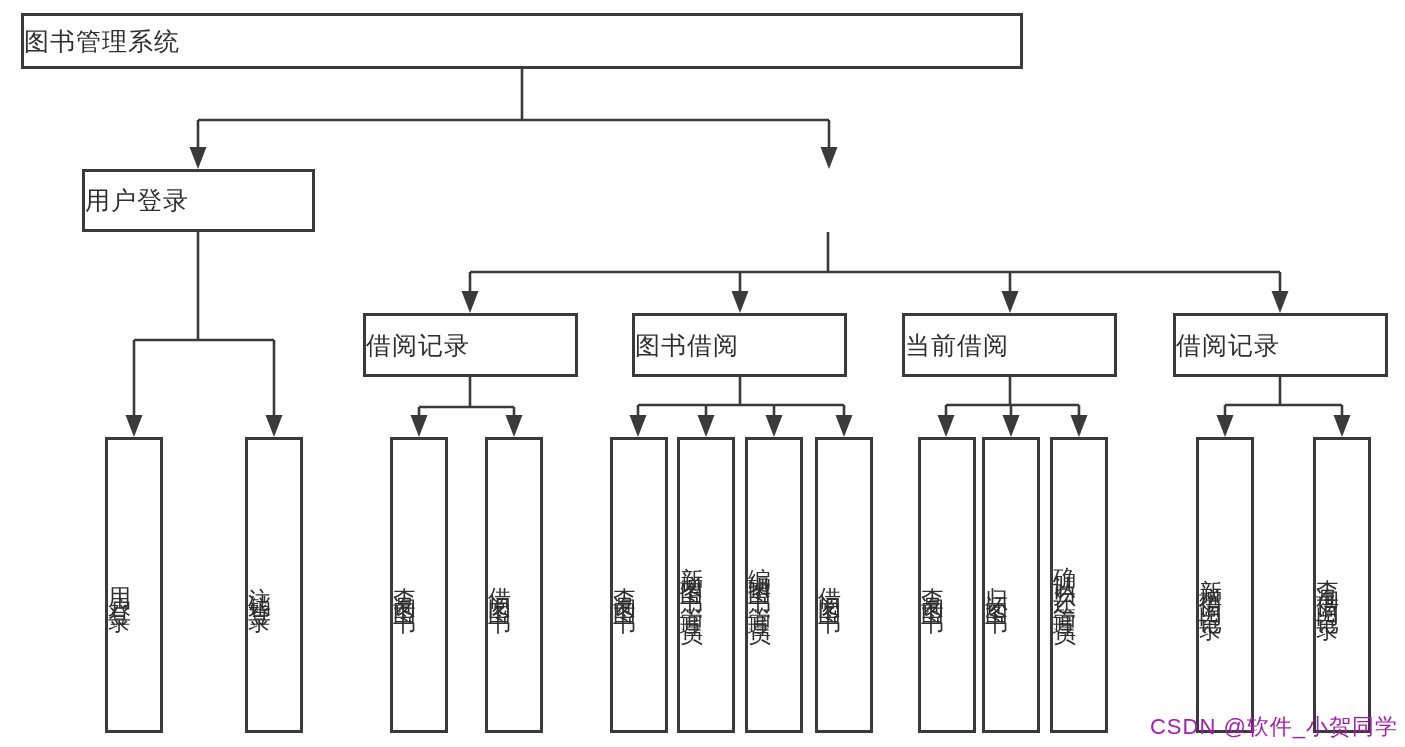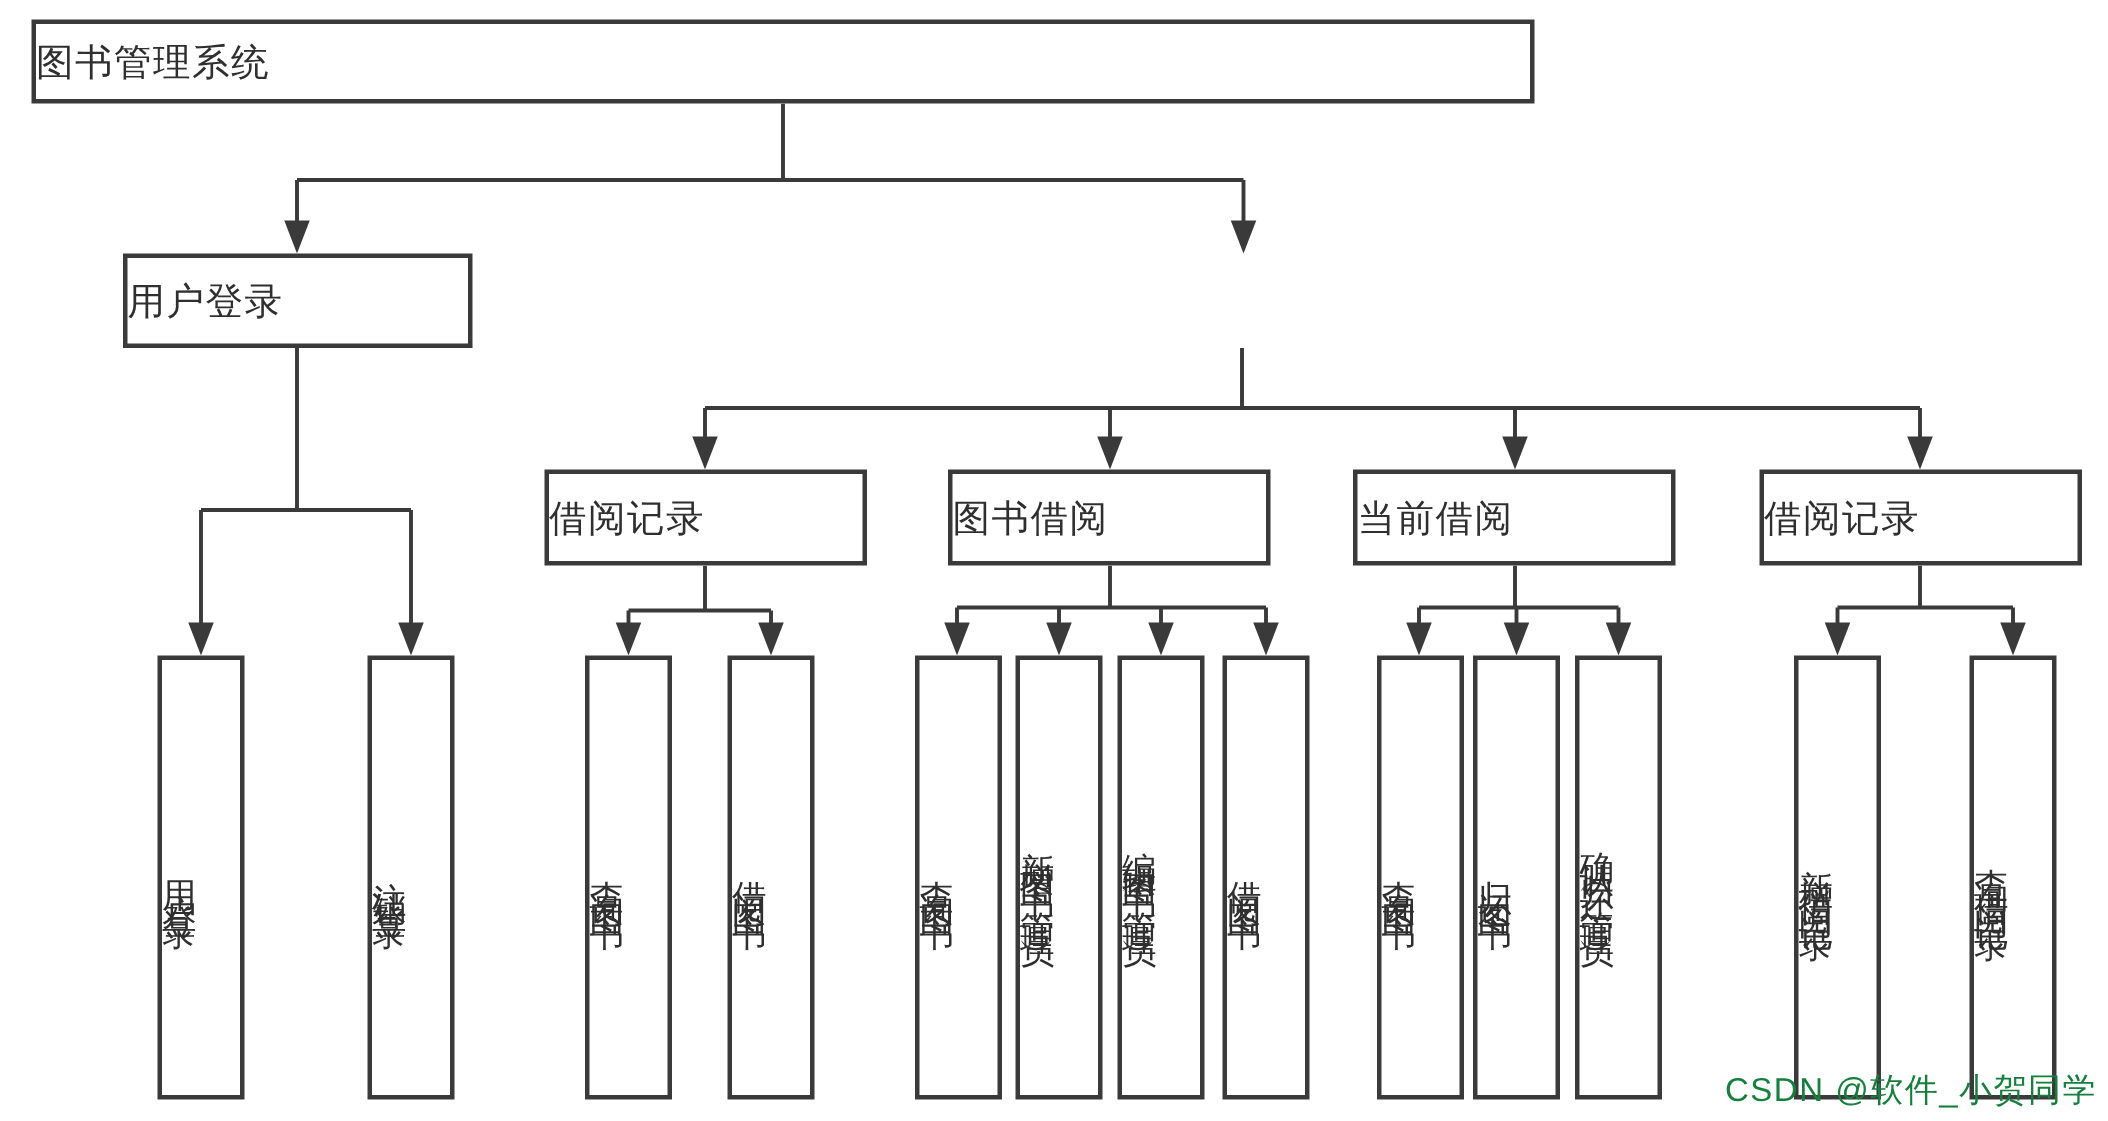--- a/index.html
+++ b/index.html
@@ -62,21 +62,21 @@
   #leaf-cb-return-books   { left: 982px;  }
   #leaf-cb-confirm-return { left: 1050px; }
   #leaf-br-add-record   { left: 1196px; }
   #leaf-br-query-record { left: 1313px; }
   #watermark {
     position: absolute;
     right: 7px;
     top: 712px;
     z-index: 3;
     font-size: 22px;
-    color: #15803d;
+    color: #a21caf;
     letter-spacing: 1px;
     white-space: nowrap;
   }
 </style>
 </head>
 <body>
 
 <div id="stage">
 
   <svg id="connectors" viewBox="0 0 1405 747" xmlns="http://www.w3.org/2000/svg">

